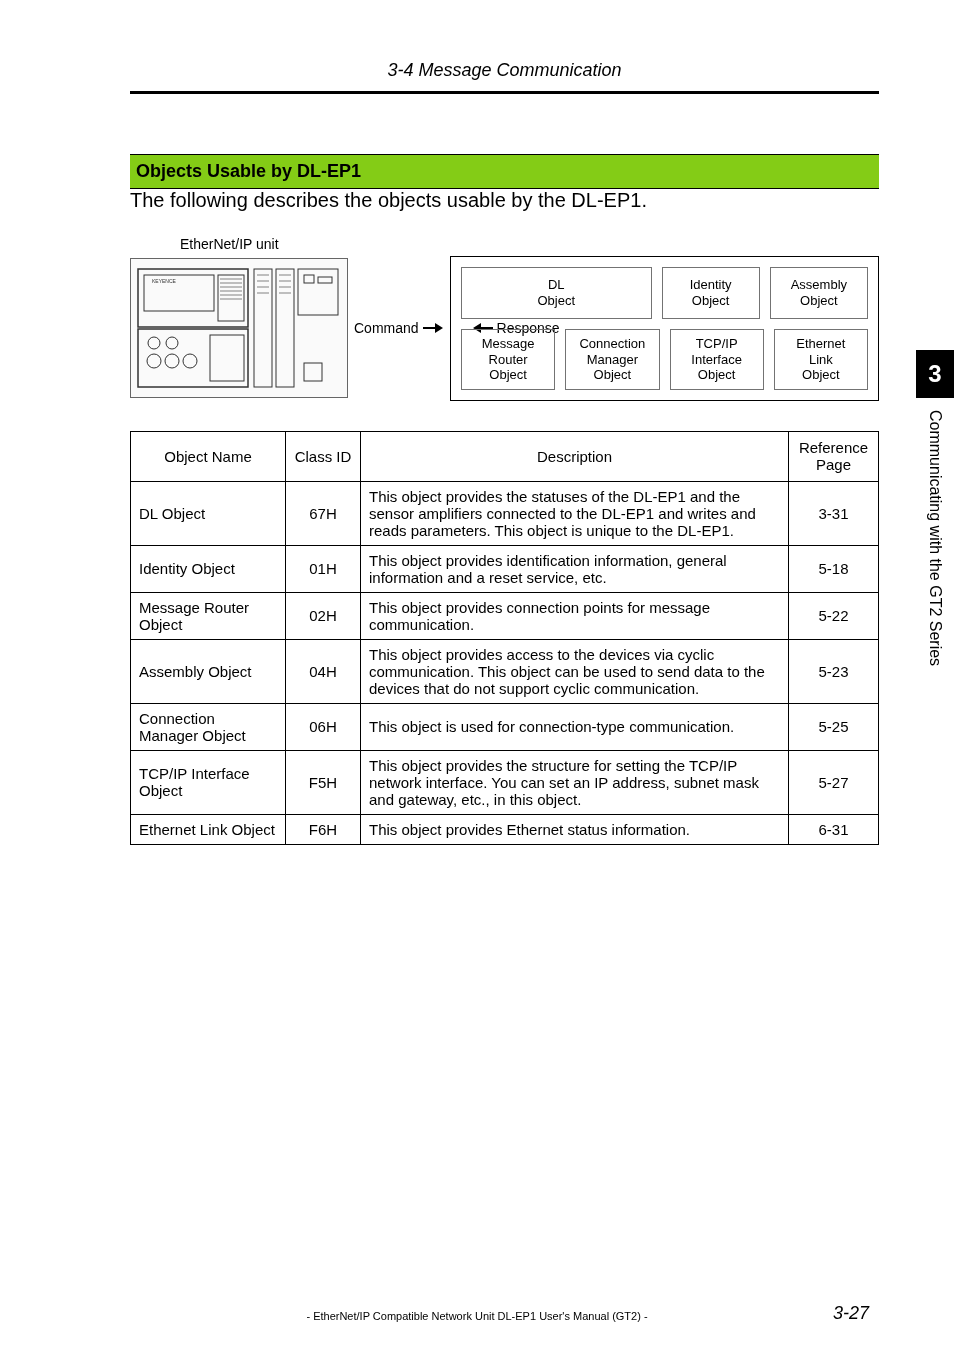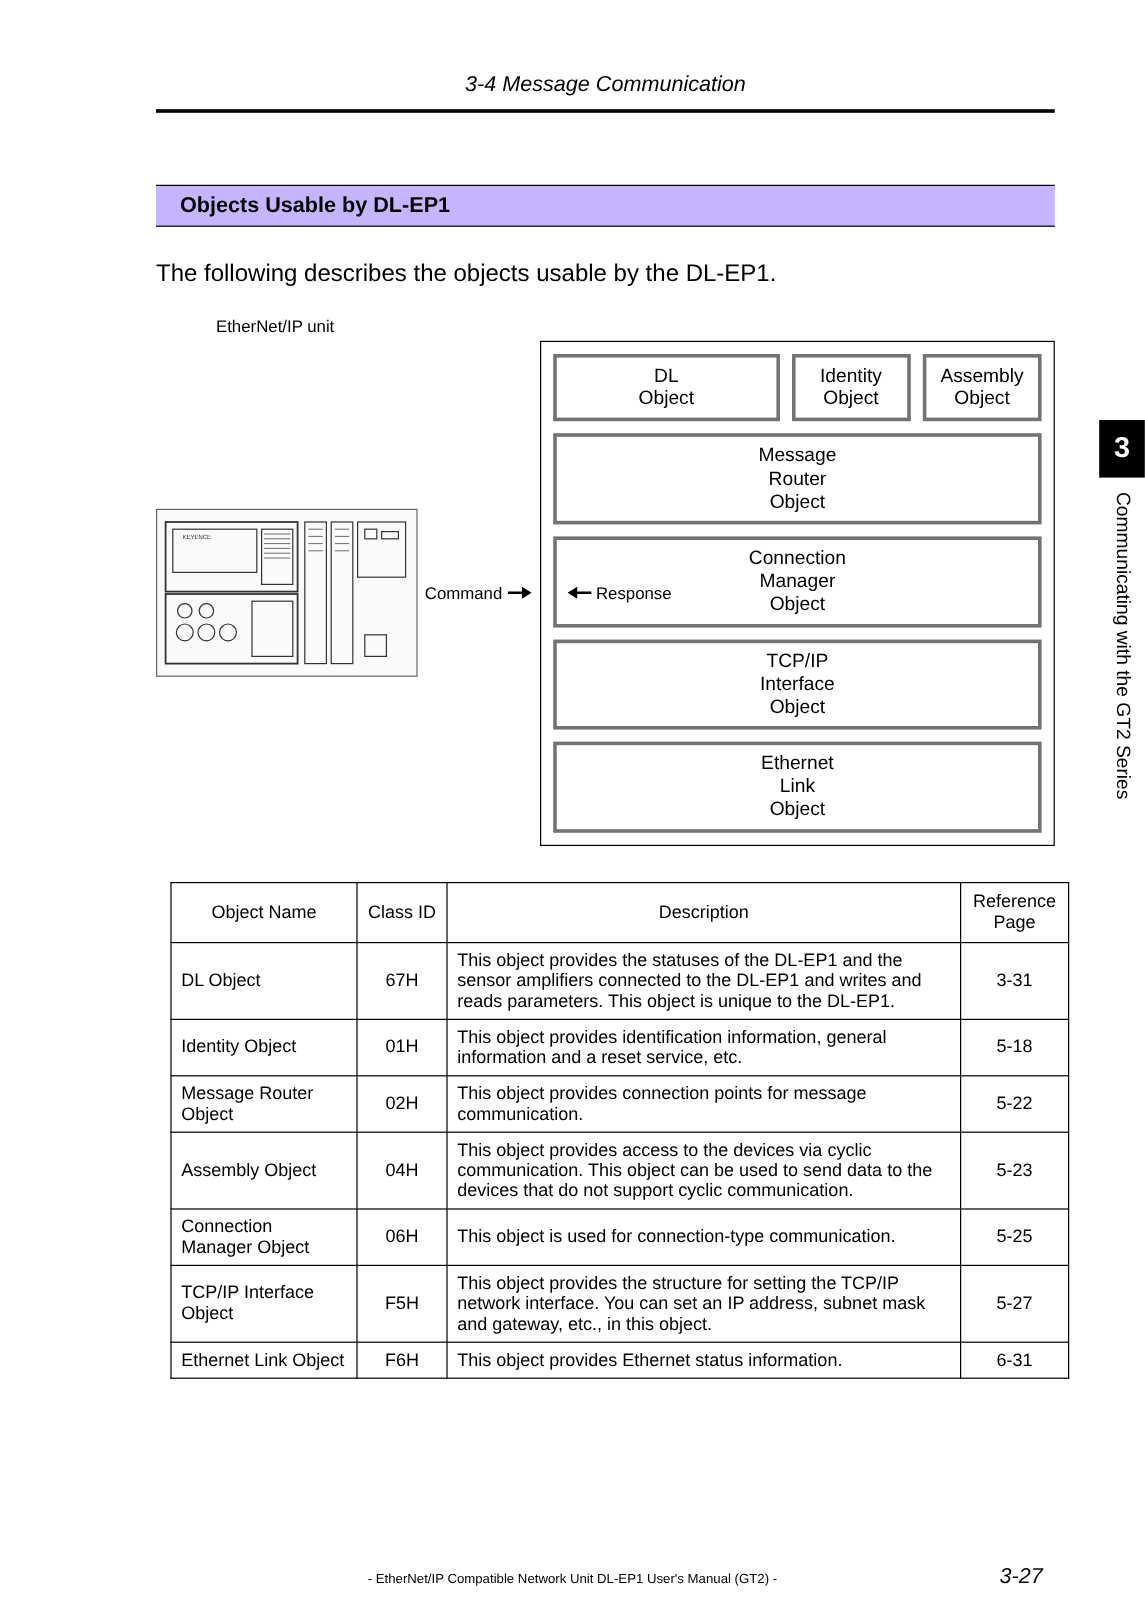--- a/index.html
+++ b/index.html
@@ -21,28 +21,27 @@
       font-size: 18px;
       text-align: center;
       margin-bottom: 10px;
     }
     .hr-thick {
       border: none;
       border-top: 3px solid #000;
       margin-bottom: 60px;
     }
     .section-title-bar {
-      background: #c4b5fd;
+      background: #84cc16;
       border: 1px solid #000;
       border-left: none;
       border-right: none;
-      padding: 6px 20px;
+      padding: 6px 6px;
       font-weight: bold;
       font-size: 18px;
-      margin-bottom: 28px;
     }
     .intro-text {
       font-size: 20px;
       margin-bottom: 24px;
     }
     .diagram-label-small {
       font-size: 14px;
       margin-left: 50px;
       margin-bottom: 4px;
     }
@@ -81,39 +80,38 @@
     }
     .objects-box {
       border: 1px solid #000;
       padding: 10px;
       flex: 1;
     }
     .obj-row {
       display: flex;
       gap: 10px;
     }
-    .obj-row + .obj-row { margin-top: 10px; flex-direction: column; }
+    .obj-row + .obj-row { margin-top: 10px; }
     .small-obj {
-      border: 3px solid #737373;
+      border: 1px solid #737373;
       flex: 1;
       text-align: center;
-      font-size: 16px;
+      font-size: 13px;
       padding: 6px 2px;
       line-height: 1.2;
       display: flex;
       flex-direction: column;
       justify-content: center;
       min-height: 52px;
     }
     table.obj-table {
       border-collapse: collapse;
       width: 100%;
       font-size: 15px;
       margin-top: 10px;
-      margin-left: 12px;
     }
     table.obj-table th, table.obj-table td {
       border: 1px solid #000;
       padding: 6px 8px;
       vertical-align: middle;
     }
     table.obj-table th {
       font-weight: normal;
       text-align: center;
       height: 50px;

